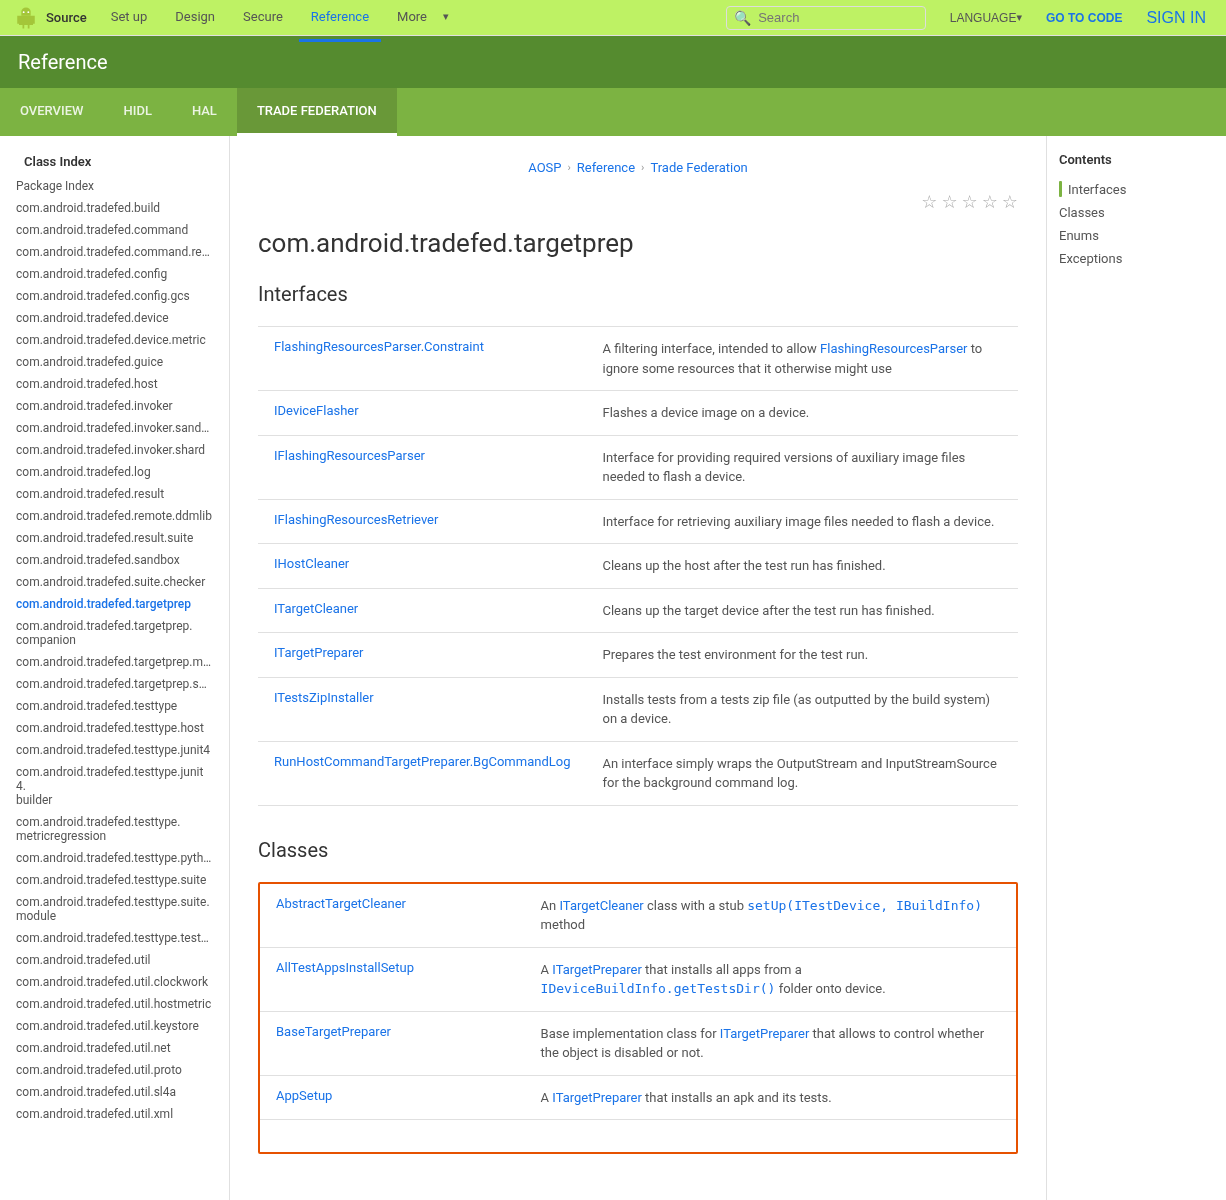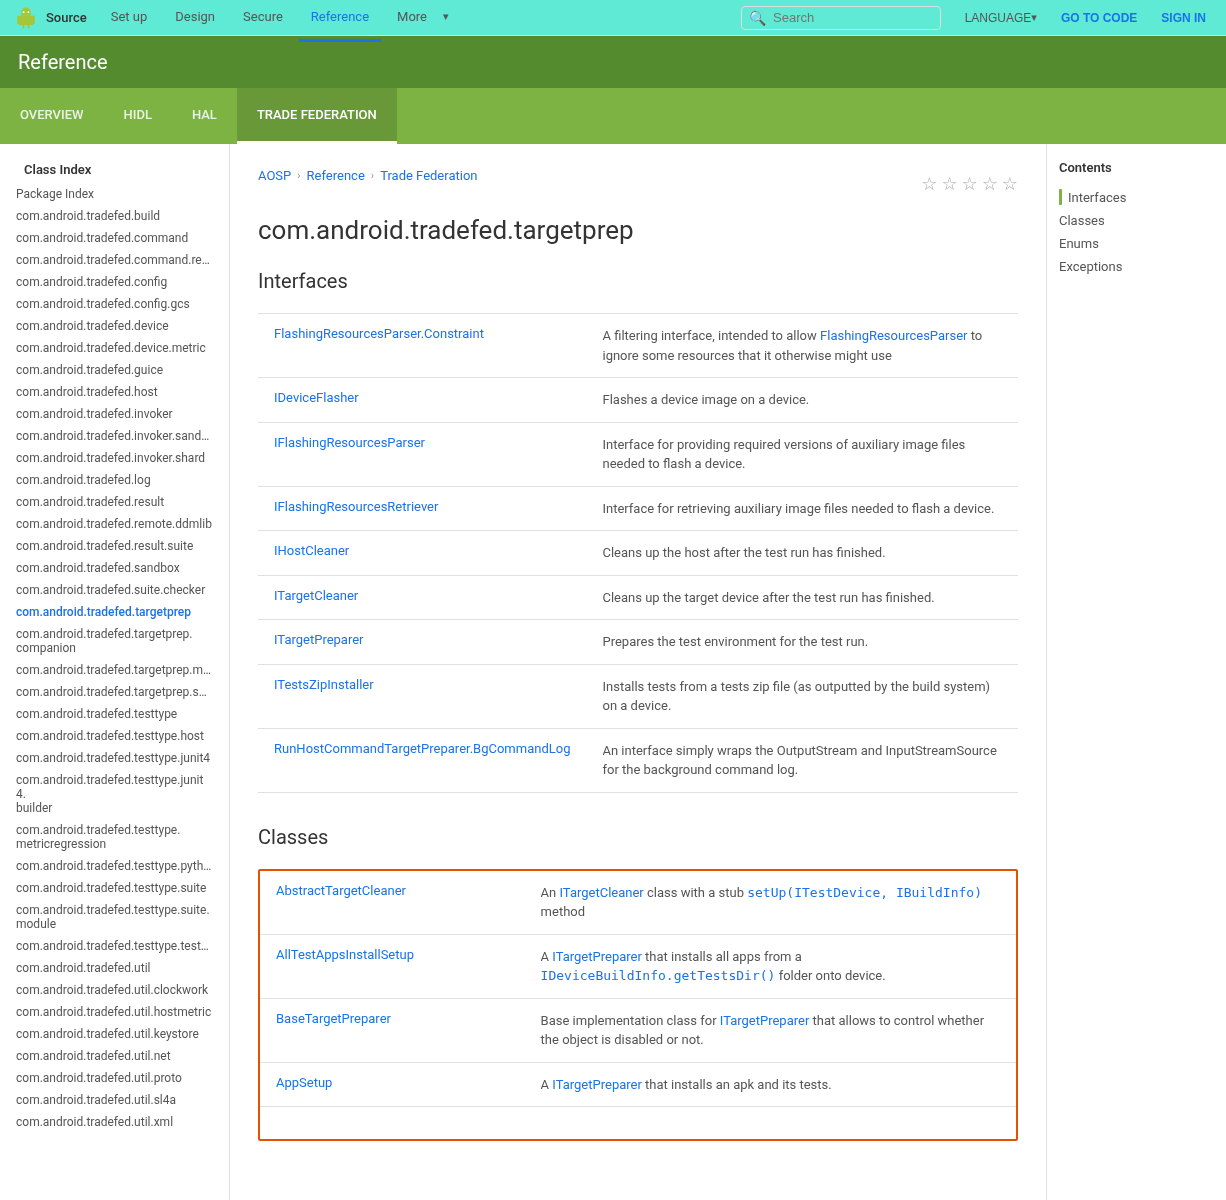--- a/index.html
+++ b/index.html
@@ -3,21 +3,21 @@
   <meta charset="utf-8">
   <style>
     * { box-sizing: border-box; margin: 0; padding: 0; }
     body { font-family: Roboto, Arial, sans-serif; font-size: 14px; color: #333; background: #fff; }
 
     
     .top-nav {
       display: flex;
       align-items: center;
       height: 36px;
-      background: #5eead4;
+      background: #bef264;
       border-bottom: 1px solid #e0e0e0;
       padding: 0 12px;
       gap: 4px;
     }
     .top-nav .logo {
       display: flex;
       align-items: center;
       gap: 6px;
       margin-right: 8px;
     }
@@ -72,23 +72,23 @@
     .go-to-code-btn {
       font-size: 12px;
       color: #1a73e8;
       font-weight: 600;
       cursor: pointer;
       border: none;
       background: none;
       padding: 4px 8px;
     }
     .sign-in-btn {
-      font-size: 12px;
+      font-size: 16px;
       color: #1a73e8;
-      font-weight: 700;
+      font-weight: 400;
       cursor: pointer;
       border: none;
       background: none;
       padding: 4px 8px;
       text-align: right;
     }
 
     
     .ref-header {
       background: #558b2f;
@@ -96,21 +96,21 @@
       padding: 14px 18px;
       font-size: 20px;
       font-weight: 400;
     }
 
     
     .sub-nav {
       background: #7cb342;
       display: flex;
       align-items: stretch;
-      height: 56px;
+      height: 48px;
     }
     .sub-nav-item {
       padding: 0 20px;
       display: flex;
       align-items: center;
       font-size: 13px;
       font-weight: 500;
       color: rgba(255,255,255,0.85);
       cursor: pointer;
       text-decoration: none;
@@ -347,21 +347,21 @@
     <a class="sidebar-link">com.android.tradefed.util.hostmetric</a>
     <a class="sidebar-link">com.android.tradefed.util.keystore</a>
     <a class="sidebar-link">com.android.tradefed.util.net</a>
     <a class="sidebar-link">com.android.tradefed.util.proto</a>
     <a class="sidebar-link">com.android.tradefed.util.sl4a</a>
     <a class="sidebar-link">com.android.tradefed.util.xml</a>
   </aside>
 
   <main class="main-content">
 
-    <div style="display:flex; align-items:center; margin-bottom:16px;">
+    <div style="display:flex; align-items:center; margin-bottom:16px;flex-direction:column;">
       <div class="breadcrumb">
         <a class="api-link">AOSP</a>
         <span class="sep">›</span>
         <a class="api-link">Reference</a>
         <span class="sep">›</span>
         <a class="api-link">Trade Federation</a>
       </div>
       <div class="star-rating">
         <span class="star">☆</span>
         <span class="star">☆</span>

